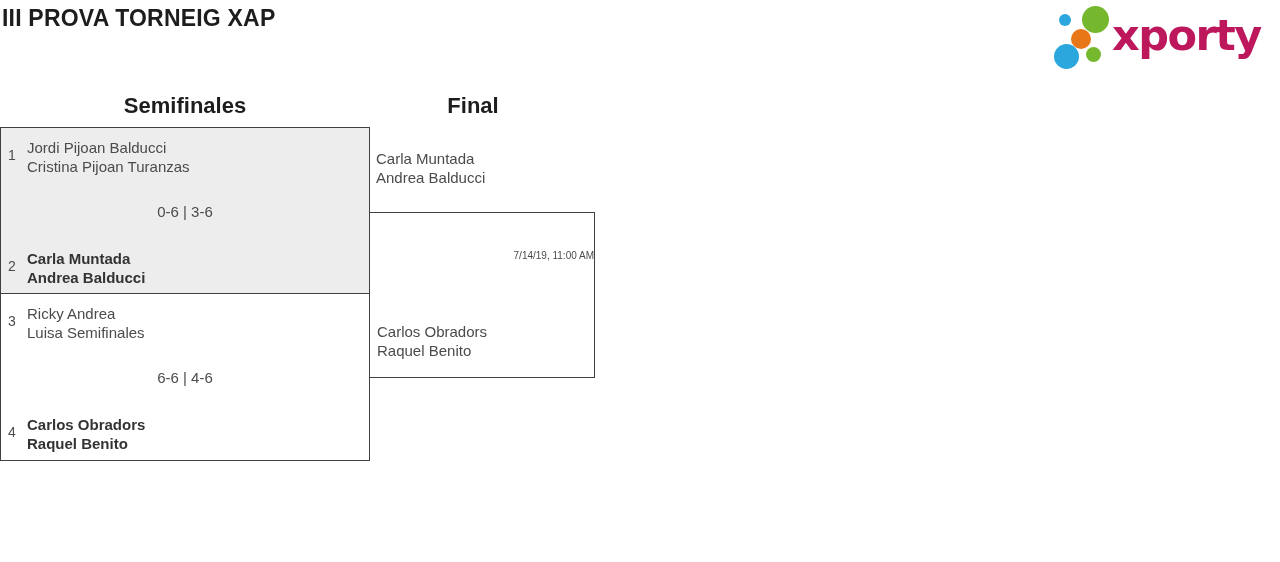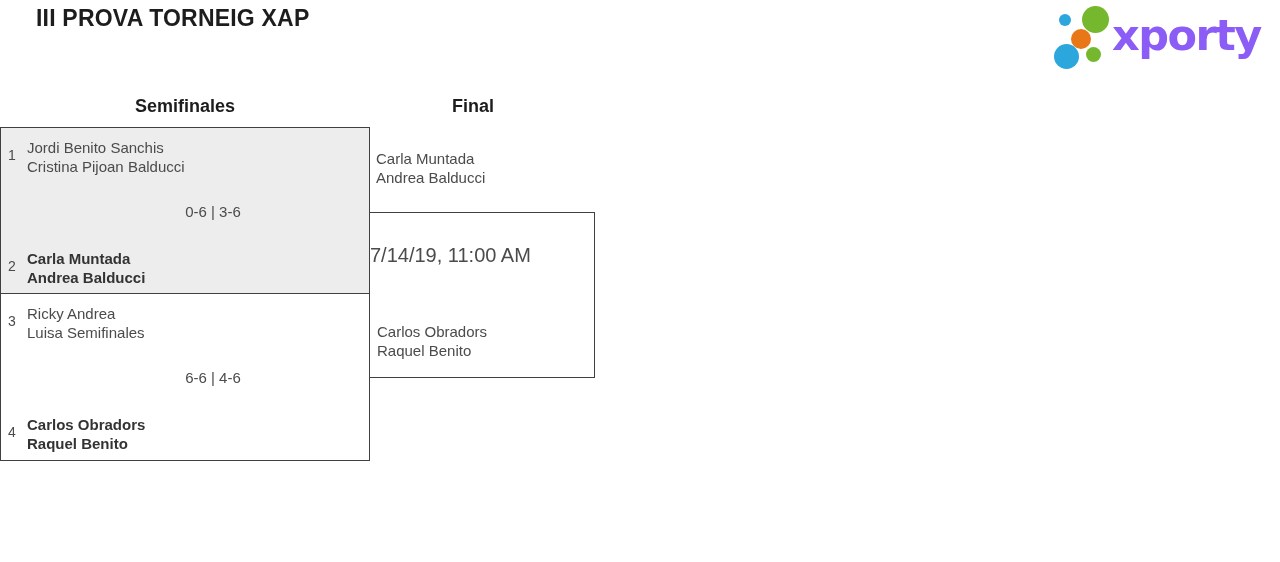--- a/index.html
+++ b/index.html
@@ -4,66 +4,66 @@
 <style>
   html,body { margin:0; padding:0; background:#ffffff; }
   .canvas {
     position:relative; width:1280px; height:562px; overflow:hidden;
     background:#ffffff; font-family:"Liberation Sans", sans-serif;
   }
 
   
   .title { position:absolute; top:1px; left:2px; font-size:23px; line-height:34px;
            font-weight:bold; color:#1d1d1d; letter-spacing:0.2px; }
-  .title div { white-space:nowrap;margin-left:34px; }
+  .title div { white-space:nowrap; }
 
   
   .logo { position:absolute; top:0; left:1050px; width:230px; height:72px; cursor:pointer; }
   .dot { position:absolute; border-radius:50%; }
   .dot-green-big   { left:32px; top:6px;  width:27px; height:27px; background:#76b82d; }
   .dot-blue-small  { left:9px;  top:14px; width:12px; height:12px; background:#2ba7de; }
   .dot-orange      { left:21px; top:29px; width:20px; height:20px; background:#e87817; }
   .dot-blue-big    { left:4px;  top:44px; width:25px; height:25px; background:#2ba7de; }
   .dot-green-small { left:36px; top:47px; width:15px; height:15px; background:#76b82d; }
   .wordmark { position:absolute; left:62px; top:10px; font-family:"DejaVu Sans", sans-serif;
               font-weight:bold; font-size:43px; line-height:50px; letter-spacing:-1.5px;
-              color:#8b5cf6; }
+              color:#be185d; }
 
   
   .round-label { position:absolute; top:96px; height:20px; line-height:20px;
-                 font-size:18px; font-weight:bold; color:#1d1d1d; text-align:center; }
+                 font-size:22px; font-weight:bold; color:#1d1d1d; text-align:center; }
   .round-label.semis { left:0; width:370px; }
   .round-label.final { left:360px; width:226px; }
 
   
   .match { position:absolute; left:0; width:370px; height:167px;
            border:1px solid #404040; box-sizing:border-box; background:#ffffff; }
   .match.shaded { background:#ededed; }
   .match-1 { top:127px; }
   .match-2 { top:293px; height:168px; }
 
   .seed { position:absolute; left:7px; font-size:14px; line-height:17px; color:#4b4b4b; }
   .seed-top    { top:19px; }
   .seed-bottom { top:130px; }
 
   .team { position:absolute; left:26px; font-size:15px; line-height:19px; color:#4b4b4b; }
   .team-top    { top:10px; }
   .team-bottom { top:121px; }
   .team.winner { font-weight:bold; color:#333333; }
 
   .score { position:absolute; top:74px; left:0; width:100%; text-align:center;
-           font-size:15px; line-height:19px; color:#4b4b4b;margin-left:28px; }
+           font-size:15px; line-height:19px; color:#4b4b4b; }
 
   
   .final-team-a { position:absolute; left:376px; top:149px; font-size:15px;
                   line-height:19px; color:#4b4b4b; }
   .final-box { position:absolute; left:369px; top:212px; width:226px; height:166px;
                border:1px solid #404040; box-sizing:border-box; background:#ffffff; }
-  .final-date { position:absolute; top:33px; left:0; width:100%; text-align:left;
-                font-size:20px; line-height:19px; color:#4b4b4b; }
+  .final-date { position:absolute; top:33px; left:0; width:100%; text-align:right;
+                font-size:10px; line-height:19px; color:#4b4b4b; }
   .final-team-b { position:absolute; left:7px; top:109px; font-size:15px;
                   line-height:19px; color:#4b4b4b; }
 </style>
 </head>
 <body>
 
 <div class="canvas">
 
   <div class="title">
     <div>III PROVA TORNEIG XAP</div>
@@ -77,22 +77,22 @@
     <span class="dot dot-green-small"></span>
     <span class="wordmark">xporty</span>
   </div>
 
   <div class="round-label semis">Semifinales</div>
   <div class="round-label final">Final</div>
 
   <div class="match match-1 shaded">
     <div class="seed seed-top">1</div>
     <div class="team team-top">
-      <div>Jordi Benito Sanchis</div>
-      <div>Cristina Pijoan Balducci</div>
+      <div>Jordi Pijoan Balducci</div>
+      <div>Cristina Pijoan Turanzas</div>
     </div>
     <div class="score">0-6 | 3-6</div>
     <div class="seed seed-bottom">2</div>
     <div class="team team-bottom winner">
       <div>Carla Muntada</div>
       <div>Andrea Balducci</div>
     </div>
   </div>
 
   <div class="match match-2">

